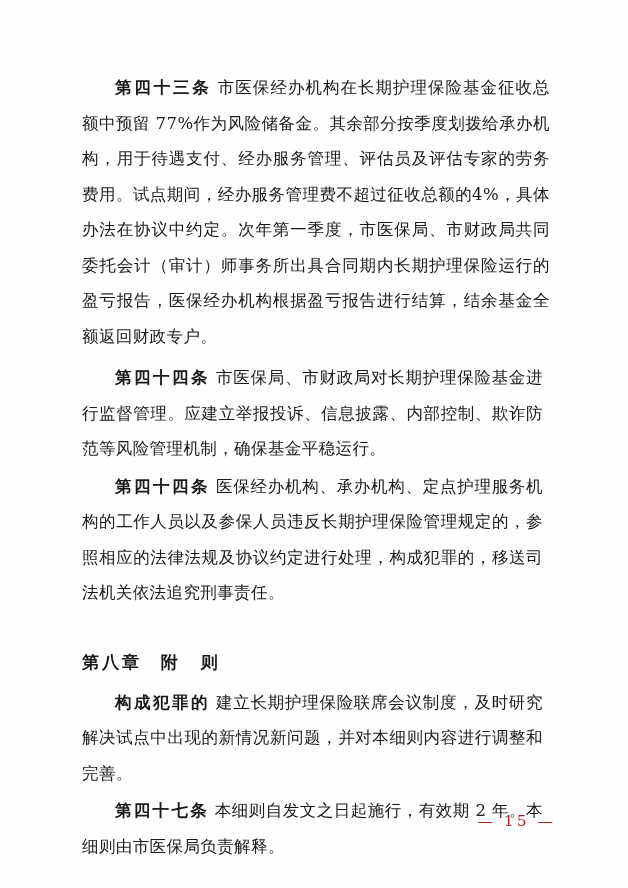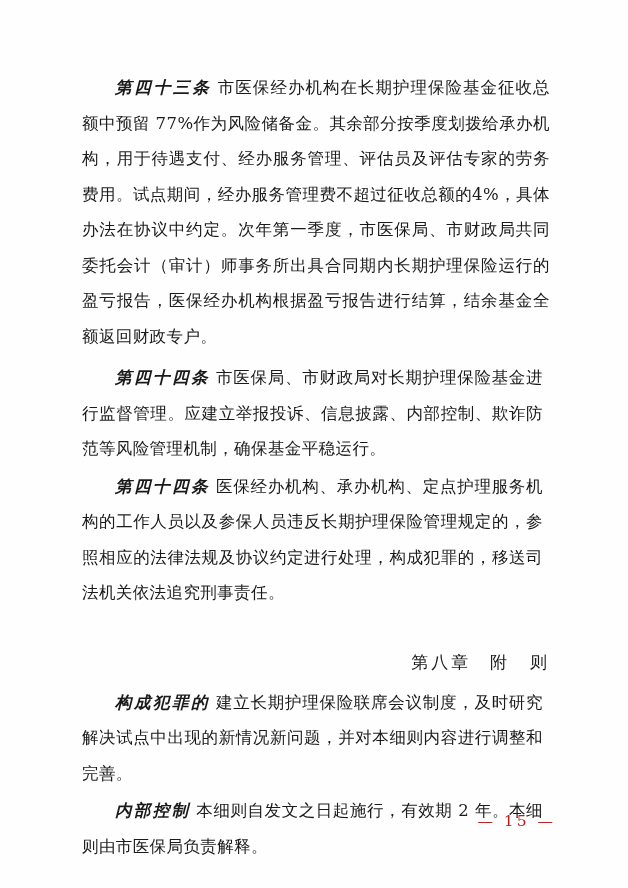--- a/index.html
+++ b/index.html
@@ -31,27 +31,26 @@
     letter-spacing: 0.4px;
     text-indent: 2em;
   }
   .article-tight {
     margin: 0 7px 2px 0;
   }
   .art-no {
     font-family: "DejaVu Serif", "Liberation Serif", serif;
     font-weight: bold;
     letter-spacing: 2.2px;
-    font-style: italic;
   }
   .chapter {
     margin: 34px 0 6px 0;
-    text-align: right;
+    text-align: left;
     font-size: 17px;
-    font-weight: normal;
+    font-weight: bold;
     letter-spacing: 3px;
     text-indent: 0;
     line-height: 34px;
   }
   .chapter .gap {
     display: inline-block;
     width: 1.1em;
   }
   .pagenum {
     position: absolute;
@@ -87,19 +86,19 @@
   <p class="article chapter">
     <span>第八章</span><span class="gap"></span><span>附　则</span>
   </p>
 
   <p class="article article-tight">
     <span class="art-no">构成犯罪的</span>
     <span>建立长期护理保险联席会议制度，及时研究解决试点中出现的新情况新问题，并对本细则内容进行调整和完善。</span>
   </p>
 
   <p class="article article-tight">
-    <span class="art-no">内部控制</span>
+    <span class="art-no">第四十七条</span>
     <span>本细则自发文之日起施行，有效期 2 年。本细则由市医保局负责解释。</span>
   </p>
 
   <div class="pagenum">— 15 —</div>
 
 </div>
 
 </body></html>

